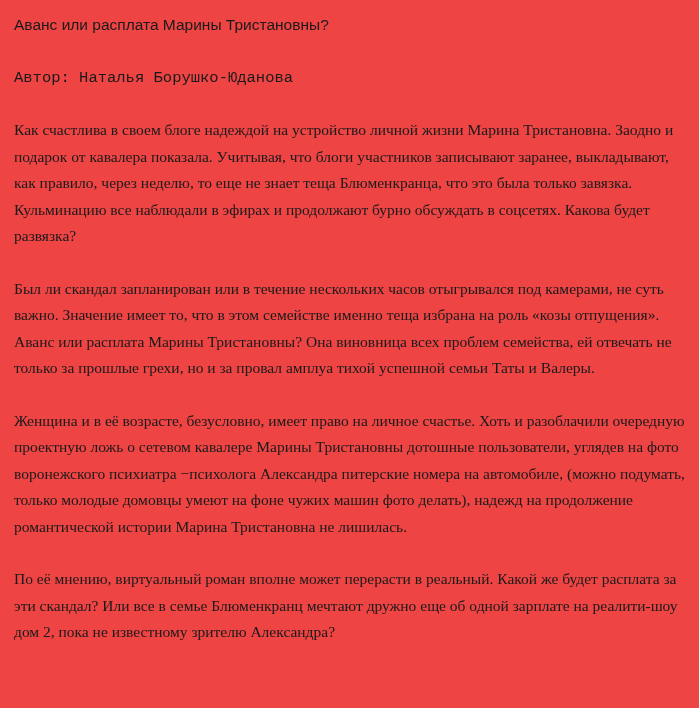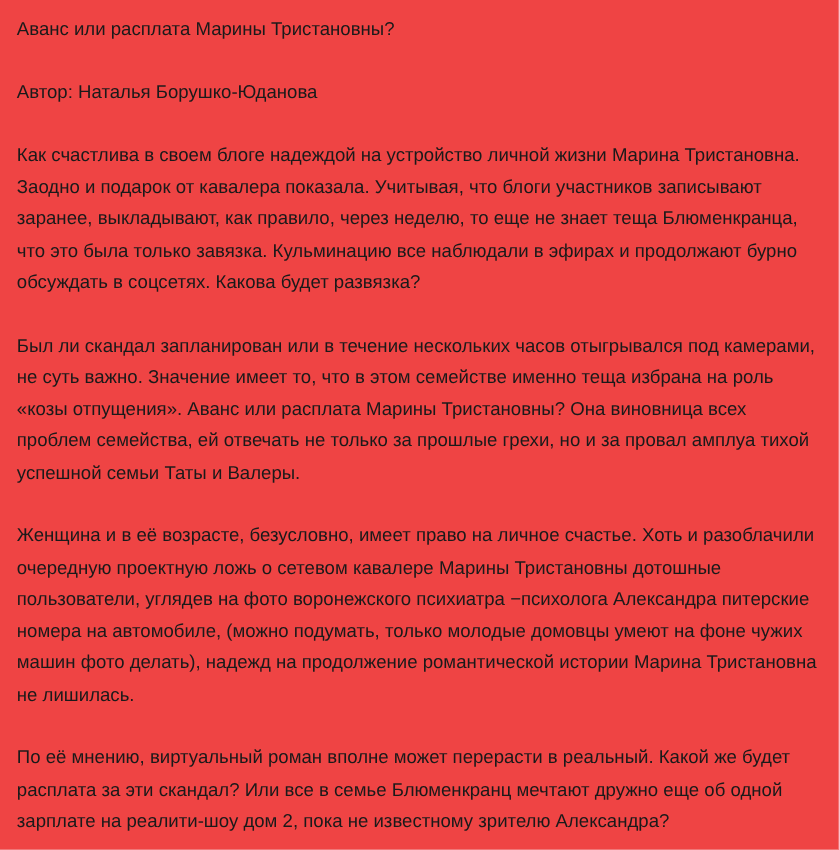--- a/index.html
+++ b/index.html
@@ -19,36 +19,38 @@
     min-height: 708px;
     padding: 12px 14px 10px 14px;
     background: #ef4444;
   }
   .article p {
     margin: 0 0 26px 0;
     font-size: 15.5px;
     line-height: 26.5px;
     color: #1a1a1a;
     text-align: left;
+    font-family: Liberation Serif, serif;
   }
   .article p:last-child {
     margin-bottom: 0;
   }
   .title {
     font-size: 15.5px;
     line-height: 26.5px;
     margin: 0 0 26px 0;
     font-weight: normal;
     color: #1a1a1a;
   }
   .author {
     font-size: 15.5px;
     line-height: 26.5px;
     margin: 0 0 26px 0;
     color: #1a1a1a;
+    font-family: Liberation Mono, monospace;
   }
 </style>
 </head>
 <body>
 
 <div class="article">
   <h1 class="title">Аванс или расплата Марины Тристановны?</h1>
   <div class="author">Автор: Наталья Борушко-Юданова</div>
   <p>Как счастлива в своем блоге надеждой на устройство личной жизни Марина Тристановна. Заодно и подарок от кавалера показала. Учитывая, что блоги участников записывают заранее, выкладывают, как правило, через неделю, то еще не знает теща Блюменкранца, что это была только завязка. Кульминацию все наблюдали в эфирах и продолжают бурно обсуждать в соцсетях. Какова будет развязка?</p>
   <p>Был ли скандал запланирован или в течение нескольких часов отыгрывался под камерами, не суть важно. Значение имеет то, что в этом семействе именно теща избрана на роль «козы отпущения». Аванс или расплата Марины Тристановны? Она виновница всех проблем семейства, ей отвечать не только за прошлые грехи, но и за провал амплуа тихой успешной семьи Таты и Валеры.</p>

